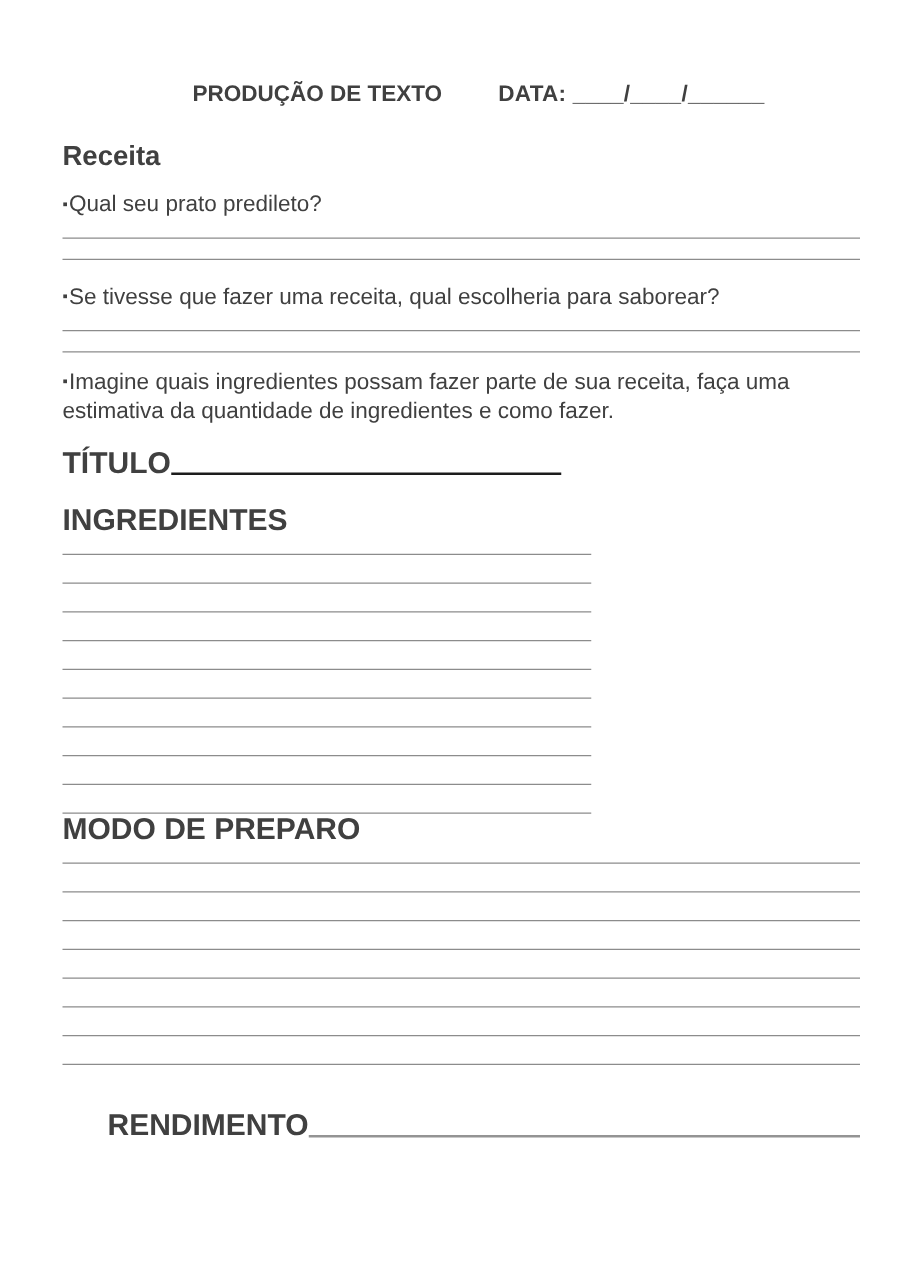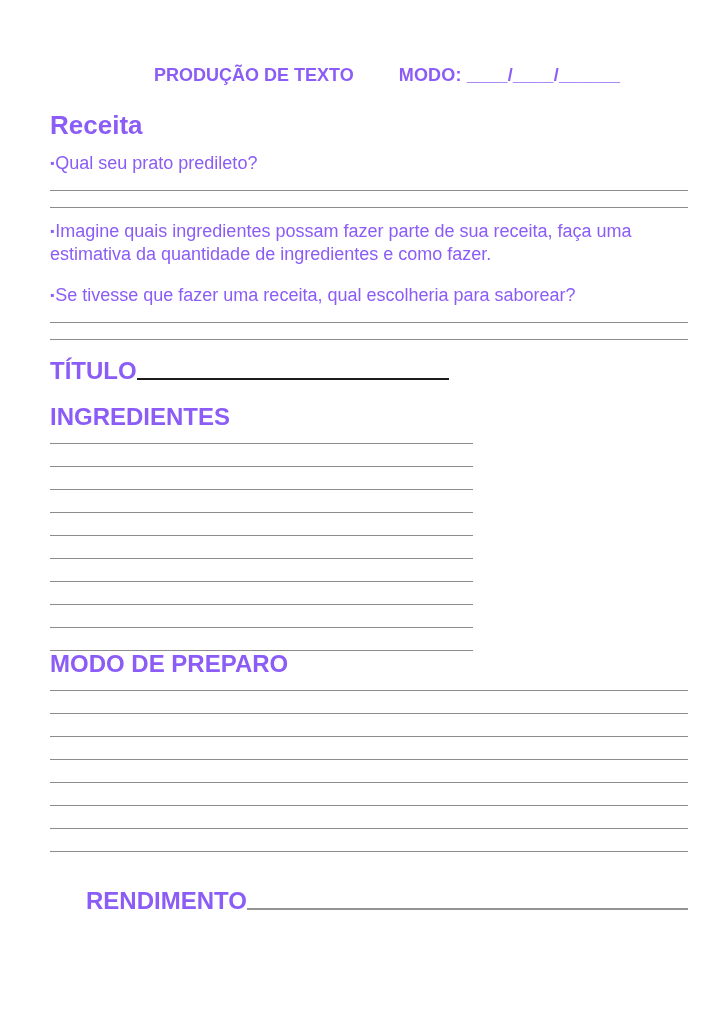--- a/index.html
+++ b/index.html
@@ -5,41 +5,41 @@
   html, body { margin: 0; padding: 0; background: #e8e8e8; }
   .page {
     position: relative;
     width: 724px;
     height: 1024px;
     margin: 0 auto;
     background: #ffffff;
     box-sizing: border-box;
     padding: 64px 36px 0 50px;
     font-family: "Liberation Sans", "DejaVu Sans", sans-serif;
-    color: #8b5cf6;
+    color: #404040;
     overflow: hidden;
   }
 
   
   .header-row {
     display: flex;
     align-items: baseline;
     margin-left: 104px;
     font-size: 18px;
     font-weight: bold;
     line-height: 22px;
     white-space: nowrap;
   }
   .date-field { margin-left: 45px; letter-spacing: .2px; }
   .date-blank { font-weight: bold; margin-top: 20px; }
 
   
   .receita-heading {
     margin: 26px 0 0 0;
-    font-size: 26px;
+    font-size: 22px;
     line-height: 26px;
     font-weight: bold;
   }
   .section-label {
     font-size: 24px;
     line-height: 25px;
     font-weight: bold;
     white-space: nowrap;
   }
 
@@ -83,45 +83,45 @@
   }
 </style>
 </head>
 <body>
 
 <div class="page">
 
   <div class="header-row">
     <span>PRODUÇÃO DE TEXTO</span>
     <span class="date-field">
-      <span>MODO:</span>
+      <span>DATA:</span>
       <span class="date-blank">____/____/______</span>
     </span>
   </div>
 
   <h1 class="receita-heading">Receita</h1>
 
   <div>
     <p class="question-text q1"><span class="bullet">▪</span><span>Qual seu prato predileto?</span></p>
     <div class="rules rules-q">
         <div class="rule"></div>
         <div class="rule"></div>
       </div>
   </div>
 
   <div>
-    <p class="question-text q3"><span class="bullet">▪</span><span>Imagine quais ingredientes possam fazer parte de sua receita, faça uma estimativa da quantidade de ingredientes e como fazer.</span></p>
-  </div>
-
-  <div>
     <p class="question-text q2"><span class="bullet">▪</span><span>Se tivesse que fazer uma receita, qual escolheria para saborear?</span></p>
     <div class="rules rules-q">
         <div class="rule"></div>
         <div class="rule"></div>
       </div>
+  </div>
+
+  <div>
+    <p class="question-text q3"><span class="bullet">▪</span><span>Imagine quais ingredientes possam fazer parte de sua receita, faça uma estimativa da quantidade de ingredientes e como fazer.</span></p>
   </div>
 
   <div class="fill-row titulo-row">
     <span class="section-label">TÍTULO</span>
     <span class="titulo-blank"></span>
   </div>
 
   <div class="section-label ingredientes-label">INGREDIENTES</div>
   <div class="rules rules-ing">
       <div class="rule"></div>

